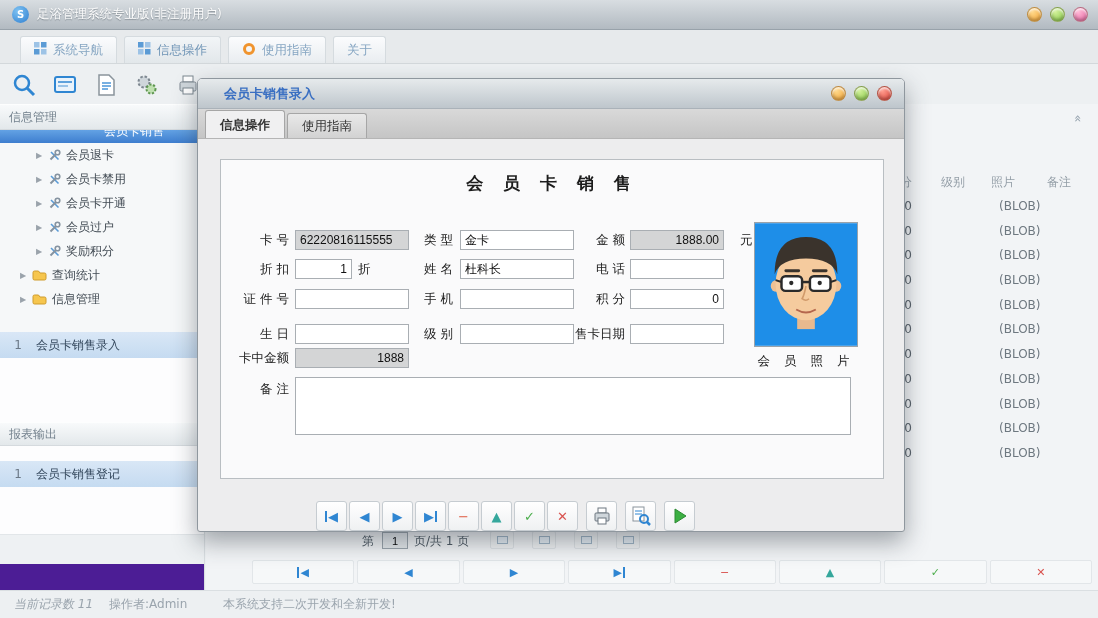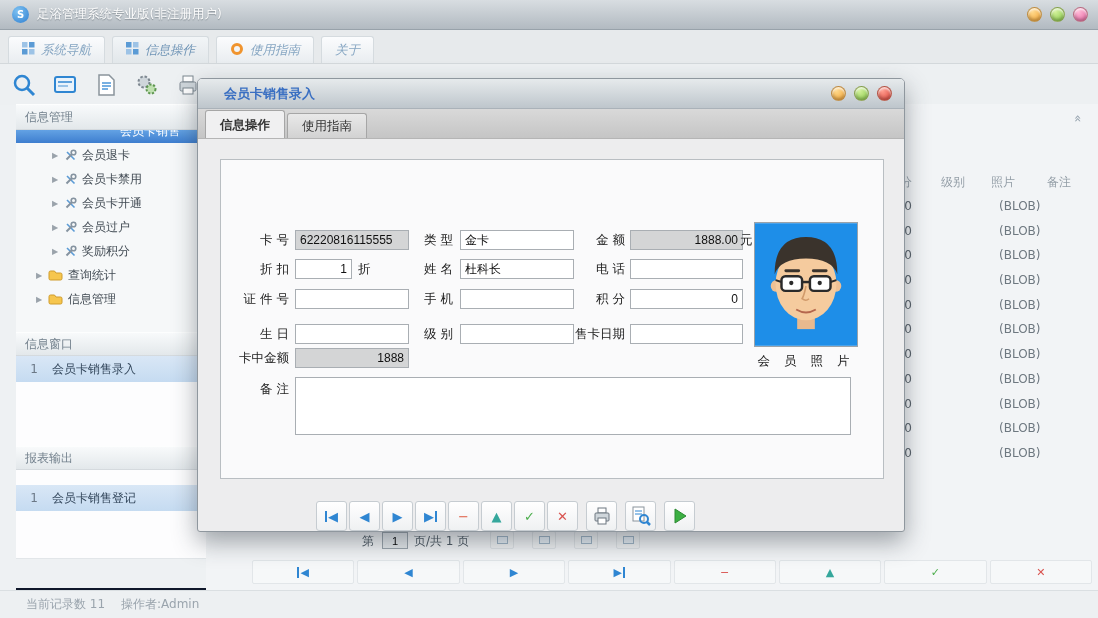--- a/index.html
+++ b/index.html
@@ -18,33 +18,33 @@
   .titlebar .title{margin-left:8px;color:#fdfdfd;font-size:12.5px;text-shadow:0 1px 1px rgba(60,70,80,.45);}
   .win-controls{margin-left:auto;margin-right:10px;display:flex;gap:8px;}
   .wc{width:15px;height:15px;border-radius:50%;border:1px solid rgba(90,70,40,.35);
       box-shadow:inset 0 2px 2px rgba(255,255,255,.7),inset 0 -2px 3px rgba(0,0,0,.25);}
   .wc.min{background:radial-gradient(circle at 35% 30%,#ffd98c,#f0a132);}
   .wc.max{background:radial-gradient(circle at 35% 30%,#d2f09a,#84c746);}
   .wc.close{background:radial-gradient(circle at 35% 30%,#ffb8d6,#e4639f);}
 
   
   .ribbon{position:absolute;left:0;top:30px;width:100%;height:34px;background:#e7eaec;
-    border-bottom:1px solid #d3d8db;display:flex;align-items:flex-end;padding-left:8px;font-style:italic;}
+    border-bottom:1px solid #d3d8db;display:flex;align-items:flex-end;padding-left:20px;}
   .rtab{height:27px;display:flex;align-items:center;gap:6px;padding:0 13px;margin-right:7px;
     background:linear-gradient(#fbfcfd,#e9edf0);border:1px solid #d5dbdf;border-bottom:none;
     border-radius:3px 3px 0 0;color:#85a5c2;font-size:12.5px;cursor:default;}
   .rtab.active{background:linear-gradient(#f2f5f7,#e2e7ea);color:#6d93b5;}
 
   
   .toolbar{position:absolute;left:0;top:64px;width:100%;height:41px;background:#edf0f2;
     display:flex;align-items:center;padding-left:8px;gap:9px;}
   .tbtn{width:32px;height:32px;display:flex;align-items:center;justify-content:center;border-radius:3px;}
 
   
-  .sidebar{position:absolute;left:16px;top:104px;width:205px;height:486px;background:#0f172a;
+  .sidebar{position:absolute;left:0;top:104px;width:205px;height:486px;background:#4c1d95;
     border-right:1px solid #d9dee1;font-size:12px;}
   .phead{height:26px;line-height:25px;background:linear-gradient(#f8fafb,#e3e8eb);
     border-top:1px solid #fdfefe;border-bottom:1px solid #d5dade;color:#73818d;padding-left:9px;}
   .phead2{height:24px;line-height:23px;}
   .tree{background:#f6f8f9;}
   .sel-partial{height:13px;overflow:hidden;background:linear-gradient(#63a2e4,#3e7ecf);}
   .sel-partial span{display:block;line-height:24px;margin-top:-11px;padding-left:104px;color:#fff;}
   .titem{height:24px;display:flex;align-items:center;color:#414a53;cursor:default;}
   .titem .arr{width:10px;margin-left:36px;color:#9aa3ab;font-size:8px;flex:none;}
   .titem.tfolder .arr{margin-left:20px;}
@@ -86,21 +86,21 @@
   .ptool i{display:block;width:11px;height:8px;border:1px solid #9fb4c6;background:#e8f0f7;}
 
   
   .bnav{position:absolute;left:252px;right:6px;top:560px;height:24px;display:flex;gap:3px;z-index:2;}
   .bcell{flex:1;display:flex;align-items:center;justify-content:center;background:#f6f8f9;
     border:1px solid #e2e6e9;border-radius:2px;font-size:11px;}
 
   
   .status{position:absolute;left:0;bottom:0;width:100%;height:28px;background:#edf0f2;
     border-top:1px solid #dadfe2;display:flex;align-items:center;color:#9aa4ad;font-size:12px;z-index:2;}
-  .status .s1{margin-left:26px;width:95px;}
+  .status .s1{margin-left:14px;width:95px;font-style:italic;}
   .status .s2{width:112px;}
   .status .s3{margin-left:2px;}
 
   
   .dialog{position:absolute;left:197px;top:78px;width:708px;height:454px;background:#ededee;
     border:1px solid #8f979e;border-radius:5px 5px 3px 3px;
     box-shadow:0 10px 24px rgba(40,50,60,.42);z-index:10;}
   .dtitle{height:30px;background:linear-gradient(#e6eaec,#bec6cc);border-bottom:1px solid #aab2b9;
     border-radius:4px 4px 0 0;display:flex;align-items:center;}
   .dtitle .txt{margin-left:26px;color:#3a6fc2;font-weight:bold;font-size:13px;}
@@ -121,21 +121,21 @@
     border:1px solid #b9bec2;}
   .form-title{position:absolute;left:0;top:12px;width:100%;text-align:center;
     font-size:17px;font-weight:bold;letter-spacing:7px;color:#1c1c1c;}
   .fl{position:absolute;height:20px;line-height:20px;font-size:12.5px;color:#222;text-align:right;}
   .fi{position:absolute;height:20px;border:1px solid #a9aeb3;background:#fff;font-size:12px;
       padding:0 4px;color:#111;}
   .fi.ro{background:#d4d5d6;}
   .fi.num{text-align:right;}
   .cl1{left:6px;width:62px;}   .ci1{left:74px;width:114px;}
   .cl2{left:186px;width:46px;} .ci2{left:239px;width:114px;}
-  .cl3{left:352px;width:52px;} .ci3{left:409px;width:113px;}
+  .cl3{left:352px;width:52px;} .ci3{left:409px;width:94px;}
   .r1{top:70px;} .r2{top:99px;} .r3{top:129px;} .r4{top:164px;} .r5{top:188px;}
   .sfx{position:absolute;font-size:12.5px;line-height:20px;color:#222;}
   .sfx-yuan{left:519px;top:70px;} .sfx-zhe{left:137px;top:99px;}
   .fi.disc{left:74px;width:57px;top:99px;}
   .remark-label{top:219px;}
   .remark{position:absolute;left:74px;top:217px;width:556px;height:58px;border:1px solid #a9aeb3;
     background:#fff;resize:none;font-family:inherit;font-size:12px;padding:3px;}
   .photo{position:absolute;left:533px;top:62px;width:104px;height:125px;border:1px solid #9aa2a9;}
   .photo-cap{position:absolute;left:533px;top:193px;width:104px;text-align:center;
     font-size:12.5px;letter-spacing:5px;color:#222;}
@@ -313,21 +313,20 @@
         <span class="ticon">
             <svg width="15" height="12">
               <path d="M1 3.5 Q1 2 2.5 2 h4 l1.5 2 h4.5 q1.5 0 1.5 1.5 v4 q0 1.5 -1.5 1.5 h-10 q-1.5 0 -1.5 -1.5 Z" fill="#f6c64e" stroke="#cf9c2c"></path>
             </svg>
           </span>
         <span>信息管理</span>
       </div>
       <div class="spacer-tree"></div>
     </div>
 
-    <div class="phead phead2">信息窗口</div>
     <div class="lrow">
       <span class="idx">1</span>
       <span>会员卡销售录入</span>
     </div>
     <div class="wfill" style="height:64px;"></div>
 
     <div class="phead phead2">报表输出</div>
     <div class="wfill" style="height:15px;"></div>
     <div class="lrow">
       <span class="idx">1</span>
@@ -436,37 +435,39 @@
         <span>✓</span>
       </div>
     <div class="bcell c-red">
         <span>✕</span>
       </div>
   </div>
 
   <div class="status">
     <span class="s1">当前记录数 11</span>
     <span class="s2">操作者:Admin</span>
+    <span class="s3">本系统支持二次开发和全新开发!</span>
   </div>
 
   <div class="dialog">
     <div class="dtitle">
       <span class="txt">会员卡销售录入</span>
       <span class="dcircles">
         <span class="dc min"></span>
         <span class="dc max"></span>
         <span class="dc close"></span>
       </span>
     </div>
     <div class="dtabs">
       <div class="dtab active">信息操作</div>
       <div class="dtab">使用指南</div>
     </div>
 
     <div class="gbox">
+      <div class="form-title">会 员 卡 销 售</div>
 
       <span class="fl cl1 r1">卡 号</span>
       <input class="fi ci1 r1 ro" value="62220816115555" style="">
       <span class="fl cl2 r1">类 型</span>
       <input class="fi ci2 r1" value="金卡" style="">
       <span class="fl cl3 r1">金 额</span>
       <input class="fi ci3 r1 ro num" value="1888.00" style="">
       <span class="sfx sfx-yuan">元</span>
 
       <span class="fl cl1 r2">折 扣</span>

